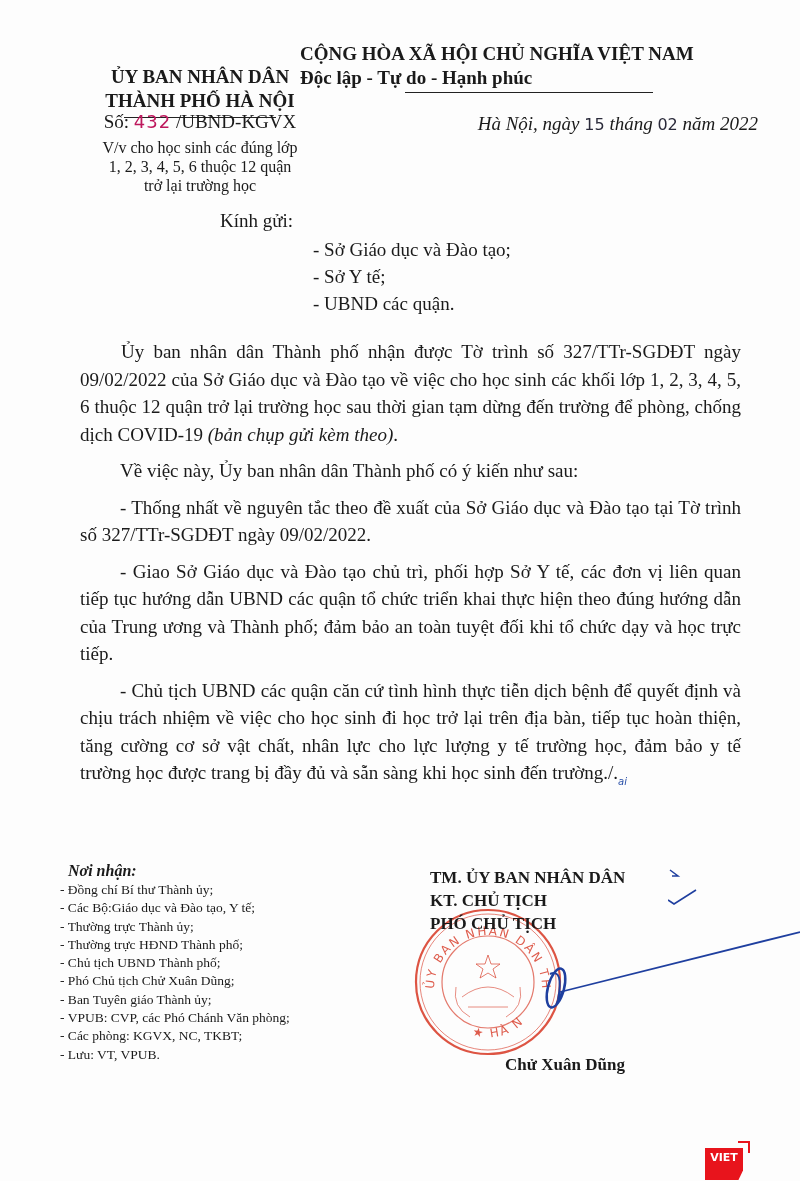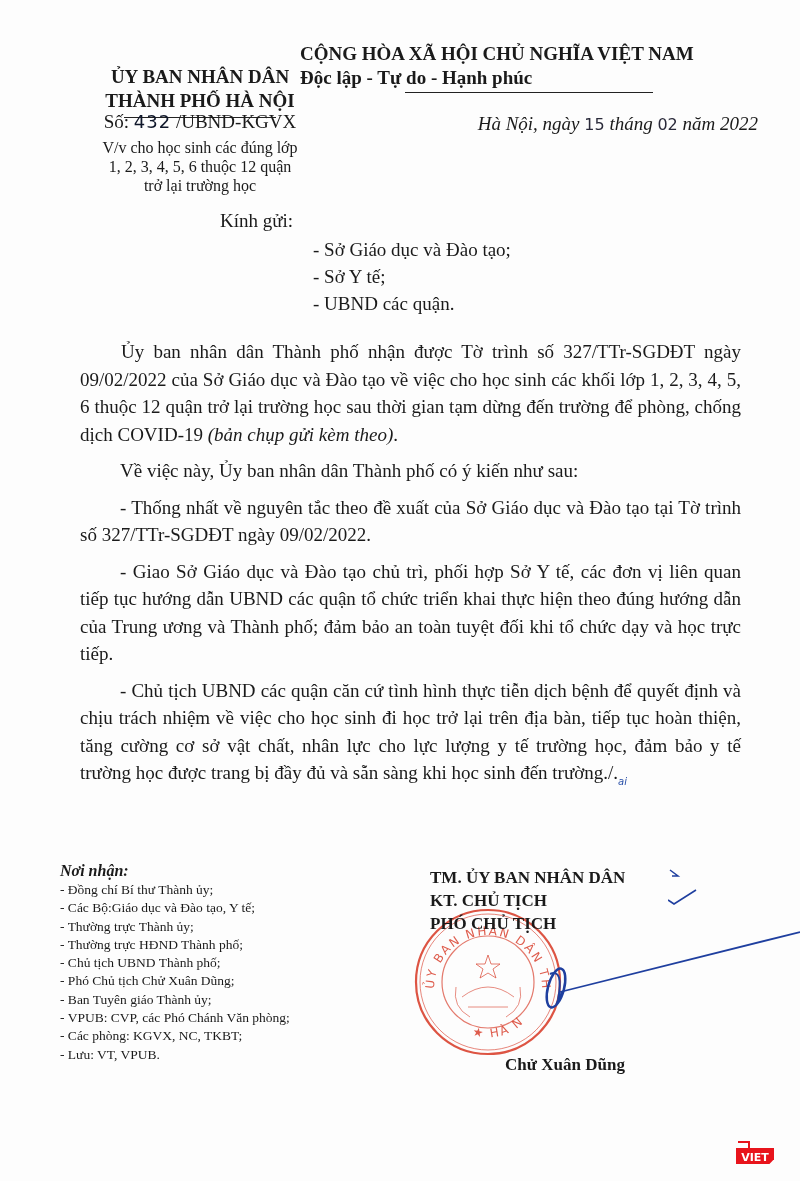--- a/index.html
+++ b/index.html
@@ -16,45 +16,45 @@
     font-weight: bold; font-size: 19px; line-height: 24px; margin-top: 23px;
   }
   .hdr-left .rule { width: 152px; height: 1px; background: #222; margin: 4px auto 0; }
   .hdr-right {
     left: 300px; top: 42px; width: 440px; 
     font-weight: bold; font-size: 19px; line-height: 24px;
   }
   .hdr-right .motto { display: inline-block; font-size: 19px; }
   .hdr-right .rule { width: 248px; height: 1px; background: #222; margin: 2px auto 0; position: relative; left: 9px; }
   .so-line { left: 60px; top: 111px; width: 280px; text-align: center; font-size: 19px; }
-  .so-line .hand { font-family: "DejaVu Sans", sans-serif; font-size: 18px; color: #0f172a; letter-spacing: 1px; }
+  .so-line .hand { font-family: "DejaVu Sans", sans-serif; font-size: 18px; color: #be185d; letter-spacing: 1px; }
   .vv { left: 60px; top: 138px; width: 280px; text-align: center; font-size: 16px; line-height: 19px; }
   .date { left: 318px; top: 113px; width: 440px; text-align: right; font-style: italic; font-size: 19px; }
   .date .hand { font-style: normal; font-family: "DejaVu Sans", sans-serif; font-size: 16px; color: #2a2a3a; }
   .kinh { left: 220px; top: 210px; font-size: 19px; }
   .recips { left: 313px; top: 236px; font-size: 19px; line-height: 27px; }
   .body {
     left: 80px; top: 338px; width: 661px; font-size: 19px; line-height: 27.5px;
     text-align: justify;
   }
   .body p { margin: 0 0 9px 0; text-indent: 40px; }
   .body p.first { text-indent: 41px; }
   .body .it { font-style: italic; }
   .initials { font-family: "DejaVu Sans", sans-serif; font-style: italic; font-size: 10px; color: #2a50a8; vertical-align: -6px; }
   .noi-nhan { left: 60px; top: 861px; font-size: 13.5px; line-height: 18.3px; }
-  .noi-nhan .title { font-weight: bold; font-style: italic; font-size: 16px; line-height: 20px; }
+  .noi-nhan .title { font-weight: bold; font-style: italic; font-size: 16px; line-height: 20px; margin-left: 8px; }
   .sign-hdr { left: 430px; top: 866px; width: 300px; text-align: left; font-weight: bold; font-size: 17px; line-height: 23px; }
   .signer { left: 470px; top: 1055px; width: 190px; text-align: center; font-weight: bold; font-size: 17px; }
   .stamp { left: 412px; top: 907px; width: 152px; height: 150px; }
   .signature { left: 540px; top: 930px; width: 260px; height: 90px; }
   .check { left: 668px; top: 866px; width: 30px; height: 40px; }
   .viet-logo {
-    left: 705px; top: 1148px; width: 38px; height: 16px; background: #e8141c;
+    left: 705px; top: 1148px; width: 38px; height: 32px; background: #e8141c;
     color: #fff; font-family: "DejaVu Sans", sans-serif; font-weight: bold; font-size: 11px;
-    text-align: center; line-height: 20px; clip-path: polygon(0 0, 100% 0, 100% 70%, 88% 100%, 0 100%); margin-left: 31px;
+    text-align: center; line-height: 20px; clip-path: polygon(0 0, 100% 0, 100% 70%, 88% 100%, 0 100%);
   }
   .viet-corner { left: 738px; top: 1141px; width: 10px; height: 10px; border-top: 2px solid #e8141c; border-right: 2px solid #e8141c; }
 </style>
 </head>
 <body>
 
 <div class="abs hdr-left">
   <div>ỦY BAN NHÂN DÂN</div>
   <div>THÀNH PHỐ HÀ NỘI</div>
   <div class="rule"></div>

